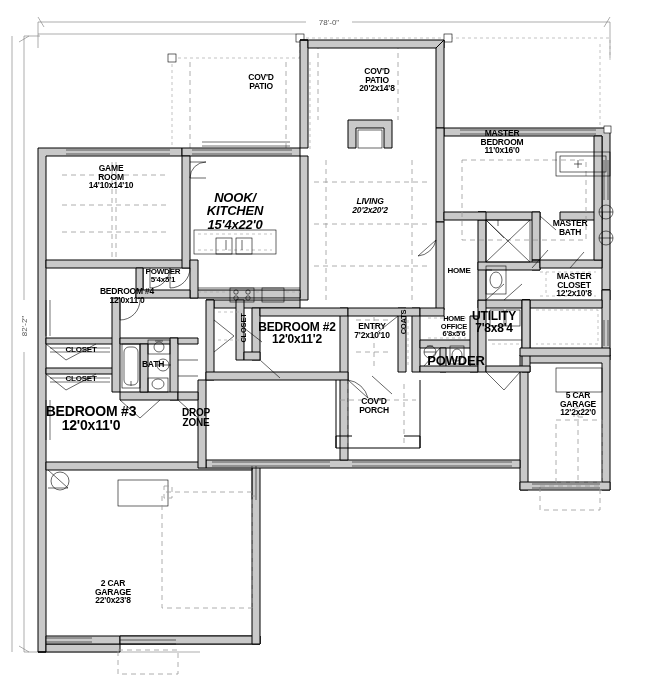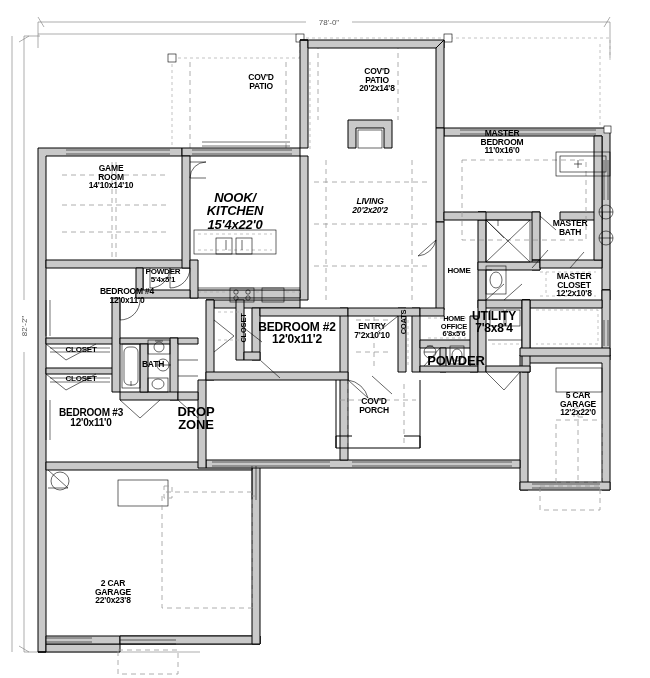--- a/index.html
+++ b/index.html
@@ -390,22 +390,22 @@
 CLOSET</div><div>12'2x10'8</div></div>
       <div class="rmlabel" style="left: 163px; top: 276px; font-size: 8px;"><div>POWDER</div><div>5'4x5'1</div></div>
       <div class="rmlabel" style="left: 87px; top: 296px; font-size: 8.5px; margin-left: 40px;"><div>BEDROOM #4</div><div>12'0x11'0</div></div>
       <div class="rmlabel" style="left: 297px; top: 333px; font-size: 12px;"><div>BEDROOM #2</div><div>12'0x11'2</div></div>
       <div class="rmlabel" style="left: 372px; top: 331px; font-size: 8.5px; text-align: center;"><div>ENTRY</div><div>7'2x10'10</div></div>
       <div class="rmlabel" style="left: 454px; top: 326px; font-size: 7.5px;"><div>HOME
 OFFICE</div><div>6'8x5'6</div></div>
       <div class="rmlabel" style="left: 494px; top: 322px; font-size: 12px;"><div>UTILITY</div><div>7'8x8'4</div></div>
       <div class="rmlabel" style="left: 450px; top: 361px; font-size: 13px; padding-left: 12px;"><div>POWDER</div></div>
       <div class="rmlabel" style="left: 153px; top: 364px; font-size: 8.5px;"><div>BATH</div></div>
-      <div class="rmlabel" style="left: 91px; top: 418px; font-size: 10px;"><div>BEDROOM #3</div><div>12'0x11'0</div></div>
-      <div class="rmlabel" style="left: 196px; top: 418px; font-size: 13px;"><div>DROP
+      <div class="rmlabel" style="left: 91px; top: 418px; font-size: 14px;"><div>BEDROOM #3</div><div>12'0x11'0</div></div>
+      <div class="rmlabel" style="left: 196px; top: 418px; font-size: 10px;"><div>DROP
 ZONE</div></div>
       <div class="rmlabel" style="left: 374px; top: 406px; font-size: 8.5px;"><div>COV'D
 PORCH</div></div>
       <div class="rmlabel" style="left: 578px; top: 404px; font-size: 8.5px;"><div>5 CAR
 GARAGE</div><div>12'2x22'0</div></div>
       <div class="rmlabel" style="left: 113px; top: 548px; font-size: 8.5px; margin-top: 44px;"><div>2 CAR
 GARAGE</div><div>22'0x23'8</div></div>
       <div class="rmlabel" style="left: 459px; top: 271px; font-size: 8px;">HOME</div>
       <div class="rmlabel" style="left: 81px; top: 350px; font-size: 8px;">CLOSET</div>
       <div class="rmlabel" style="left: 81px; top: 379px; font-size: 8px;">CLOSET</div>

